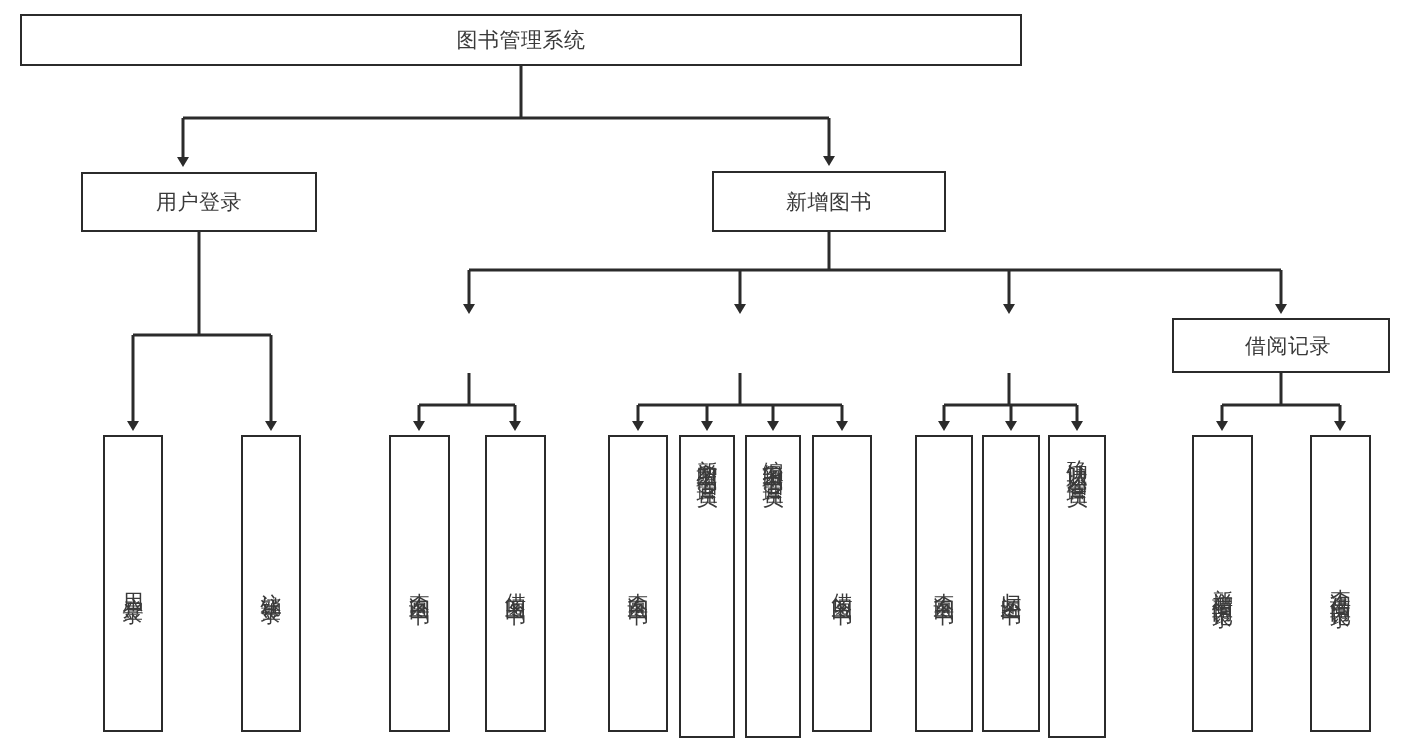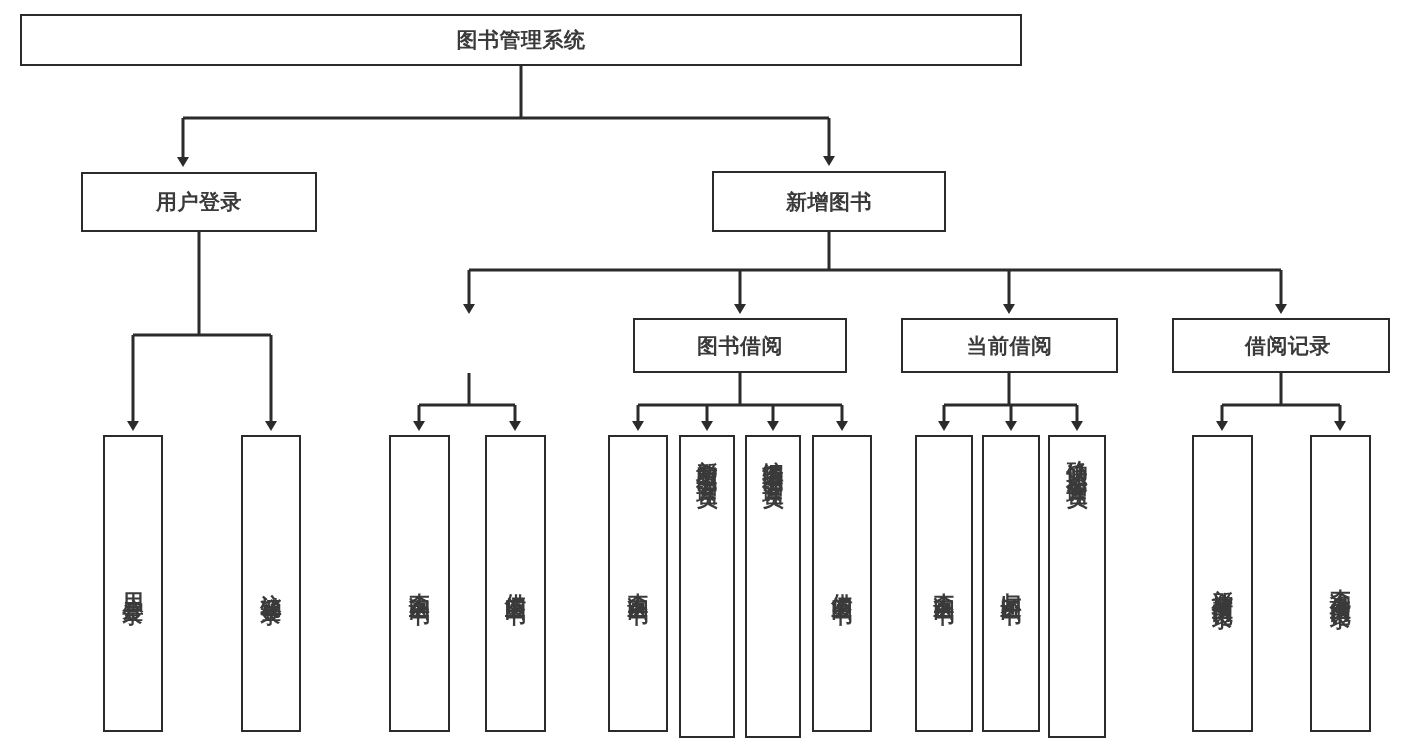--- a/index.html
+++ b/index.html
@@ -25,21 +25,20 @@
     height: 747px;
   }
   .node-box {
     position: absolute;
     box-sizing: border-box;
     background: #ffffff;
     border: 2px solid #2b2b2b;
     display: flex;
     align-items: center;
     justify-content: center;
-    font-weight: bold;
   }
   .node-label-h {
     font-size: 21px;
     color: #3a3a3a;
     letter-spacing: 0.5px;
     white-space: nowrap;
     line-height: 1.1;
   }
   .node-label-v {
     font-size: 21px;
@@ -140,26 +139,20 @@
     <span class="node-label-h">图书管理系统</span>
   </div>
 
   <div class="node-box" id="node-l1-0" style="left: 81px; top: 172px; width: 236px; height: 60px;">
     <span class="node-label-h">用户登录</span>
   </div>
   <div class="node-box" id="node-l1-1" style="left: 712px; top: 171px; width: 234px; height: 61px;">
     <span class="node-label-h">新增图书</span>
   </div>
 
-  <div class="node-box" id="node-l2-1" style="left: 633px; top: 318px; width: 214px; height: 55px;">
-    <span class="node-label-h">图书借阅</span>
-  </div>
-  <div class="node-box" id="node-l2-2" style="left: 901px; top: 318px; width: 217px; height: 55px;">
-    <span class="node-label-h">当前借阅</span>
-  </div>
   <div class="node-box" id="node-l2-3" style="left: 1172px; top: 318px; width: 218px; height: 55px; padding-left: 14px;">
     <span class="node-label-h">借阅记录</span>
   </div>
 
   <div class="node-box vertical centered" id="node-leaf-0" style="left: 103px; top: 435px; width: 60px; height: 297px;">
     <span class="node-label-v">用户登录</span>
   </div>
   <div class="node-box vertical centered" id="node-leaf-1" style="left: 241px; top: 435px; width: 60px; height: 297px;">
     <span class="node-label-v">注销登录</span>
   </div>

